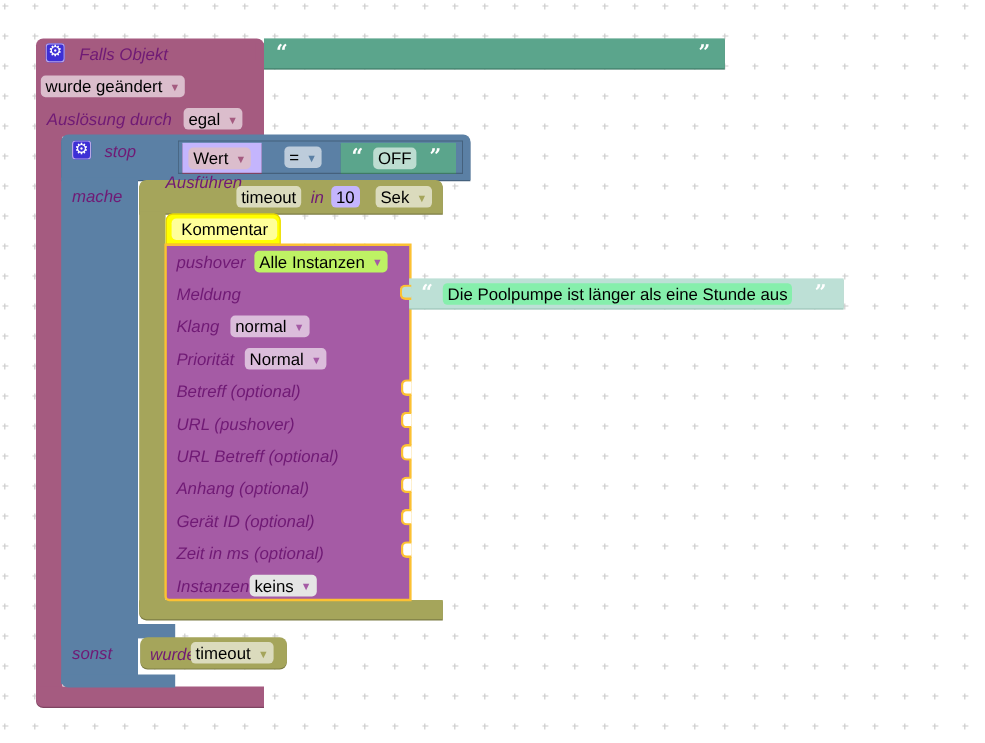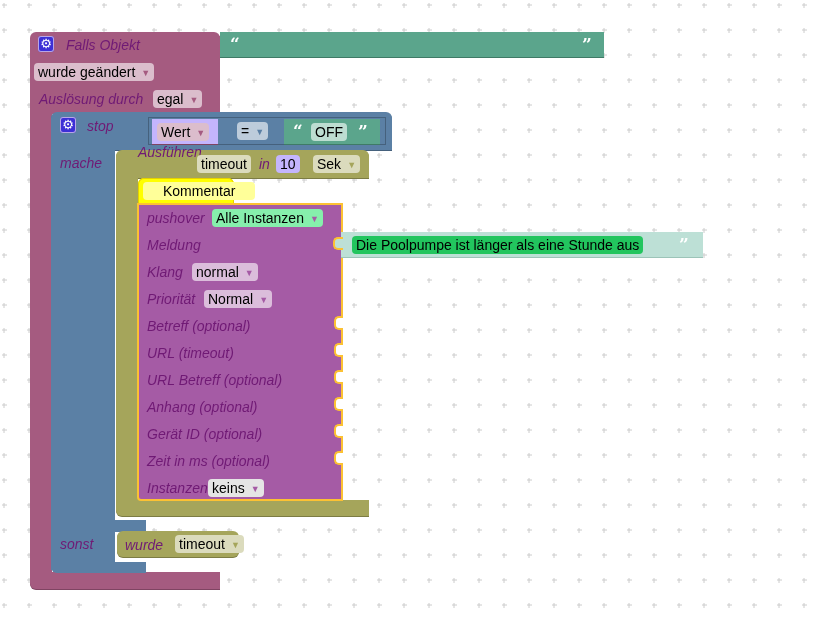--- a/index.html
+++ b/index.html
@@ -925,55 +925,55 @@
   <span class="txt" style="left:125px;top:144px;margin-left:13px;">Ausführen</span>
   <span class="fld" style="left:197px;top:155px;background:#dbdbbd;">timeout</span>
   <span class="txt" style="left:259px;top:156px;">in</span>
   <span class="fld" style="left:276px;top:155px;background:#c4b5fd;">10</span>
   <span class="fld" style="left:313px;top:155px;background:#dbdbbd;">
     <span>Sek</span><span class="arrow" style="color:#a5a55b;">▼</span>
   </span>
 </div>
 
 <div class="blk" style="left:138px;top:178px;width:96px;height:26px;background:#ffff00;border-radius:6px 6px 0 0;box-shadow:0 0 0 1px #e5d000 inset;">
-  <span class="fld" style="left:5px;top:4px;background:#ffff99;padding:0 20px;">Kommentar</span>
+  <span class="fld" style="left:5px;top:4px;background:#ffff99;padding:0 8px;">Kommentar</span>
 </div>
 
 <div class="blk" style="left:137px;top:203px;width:206px;height:298px;background:#a55ba5;border:2px solid #fcc133;border-radius:0 0 0 4px;">
 </div>
 <div id="pushover-rows">
     <span class="txt" style="left:147px;top:210px;">pushover</span>
-    <span class="fld" style="left:212px;top:209px;background:#86efac;"><span>Alle Instanzen</span><span class="arrow" style="color:#a55ba5;">▼</span></span>
+    <span class="fld" style="left:212px;top:209px;background:#bef264;"><span>Alle Instanzen</span><span class="arrow" style="color:#a55ba5;">▼</span></span>
     <span class="txt" style="left:147px;top:237px;">Meldung</span>
     <span class="txt" style="left:147px;top:264px;">Klang</span>
     <span class="fld" style="left:192px;top:263px;background:#dbbddb;"><span>normal</span><span class="arrow" style="color:#a55ba5;">▼</span></span>
     <span class="txt" style="left:147px;top:291px;">Priorität</span>
     <span class="fld" style="left:204px;top:290px;background:#dbbddb;"><span>Normal</span><span class="arrow" style="color:#a55ba5;">▼</span></span>
     <span class="txt" style="left:147px;top:318px;">Betreff (optional)</span>
     <div class="blk" style="left:334px;top:316px;width:9px;height:14px;background:#ffffff;border:2px solid #fcc133;border-right:none;border-radius:5px 0 0 5px;"></div>
-    <span class="txt" style="left:147px;top:345px;">URL (timeout)</span>
+    <span class="txt" style="left:147px;top:345px;">URL (pushover)</span>
     <div class="blk" style="left:334px;top:343px;width:9px;height:14px;background:#ffffff;border:2px solid #fcc133;border-right:none;border-radius:5px 0 0 5px;"></div>
     <span class="txt" style="left:147px;top:372px;">URL Betreff (optional)</span>
     <div class="blk" style="left:334px;top:370px;width:9px;height:14px;background:#ffffff;border:2px solid #fcc133;border-right:none;border-radius:5px 0 0 5px;"></div>
     <span class="txt" style="left:147px;top:399px;">Anhang (optional)</span>
     <div class="blk" style="left:334px;top:397px;width:9px;height:14px;background:#ffffff;border:2px solid #fcc133;border-right:none;border-radius:5px 0 0 5px;"></div>
     <span class="txt" style="left:147px;top:426px;">Gerät ID (optional)</span>
     <div class="blk" style="left:334px;top:424px;width:9px;height:14px;background:#ffffff;border:2px solid #fcc133;border-right:none;border-radius:5px 0 0 5px;"></div>
     <span class="txt" style="left:147px;top:453px;">Zeit in ms (optional)</span>
     <div class="blk" style="left:334px;top:451px;width:9px;height:14px;background:#ffffff;border:2px solid #fcc133;border-right:none;border-radius:5px 0 0 5px;"></div>
     <span class="txt" style="left:147px;top:480px;">Instanzen</span>
     <span class="fld" style="left:208px;top:479px;background:#e5e5e5;"><span>keins</span><span class="arrow" style="color:#a55ba5;">▼</span></span>
   </div>
 
 <div class="blk" style="left:341px;top:232px;width:362px;height:25px;background:#bde0d6;box-shadow:0 1px 0 #9cc4b8;">
   <span class="quote" style="left:10px;top:4px;color:#fff;">“</span>
-  <span class="fld" style="left:11px;top:4px;background:#22c55e;">Die Poolpumpe ist länger als eine Stunde aus</span>
+  <span class="fld" style="left:28px;top:4px;background:#86efac;">Die Poolpumpe ist länger als eine Stunde aus</span>
   <span class="quote" style="left:338px;top:4px;color:#fff;">”</span>
 </div>
 
 <div class="blk" style="left:333px;top:237px;width:10px;height:13px;background:#bde0d6;border:2px solid #fcc133;border-right:none;border-radius:5px 0 0 5px;"></div>
 
 <div class="blk" style="left:117px;top:531px;width:122px;height:26px;background:#a5a55b;border-radius:6px;box-shadow:0 1px 0 #7c7c44;">
   <span class="txt" style="left:8px;top:6px;">wurde</span>
-  <span class="fld" style="left:58px;top:4px;background:#dbdbbd;">
+  <span class="fld" style="left:42px;top:4px;background:#dbdbbd;">
     <span>timeout</span><span class="arrow" style="color:#a5a55b;">▼</span>
   </span>
 </div>
 
 </body></html>

